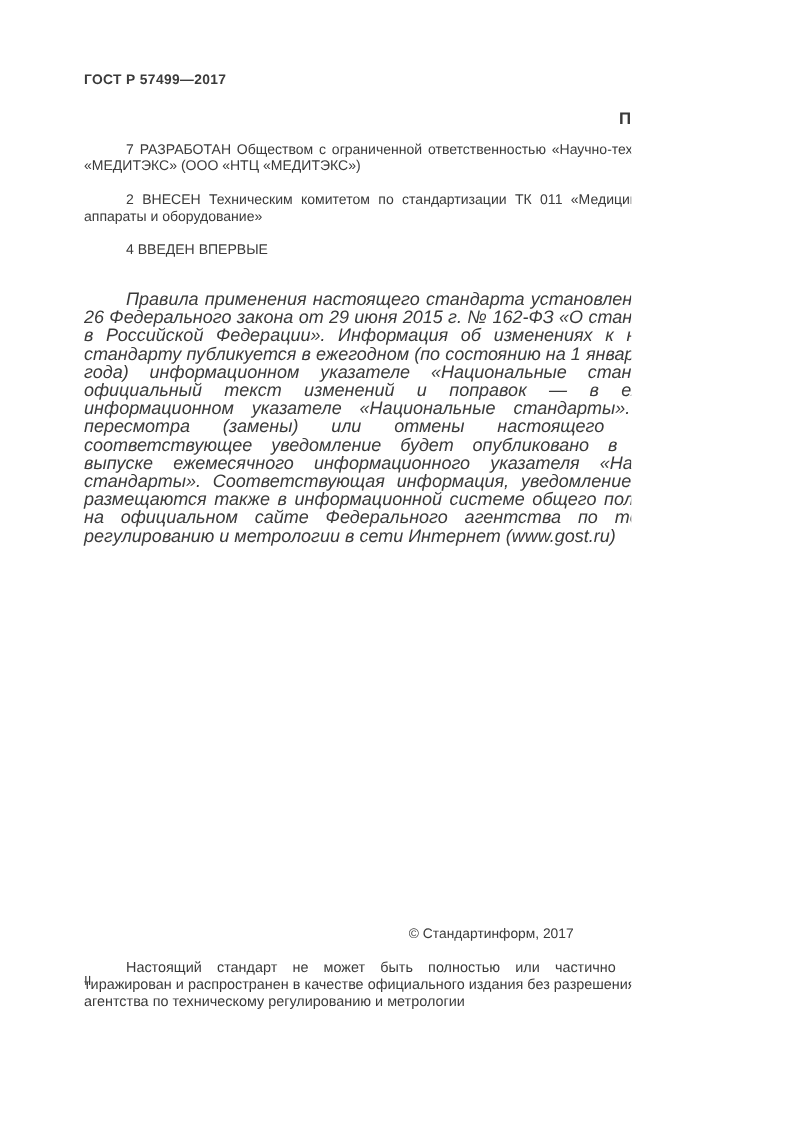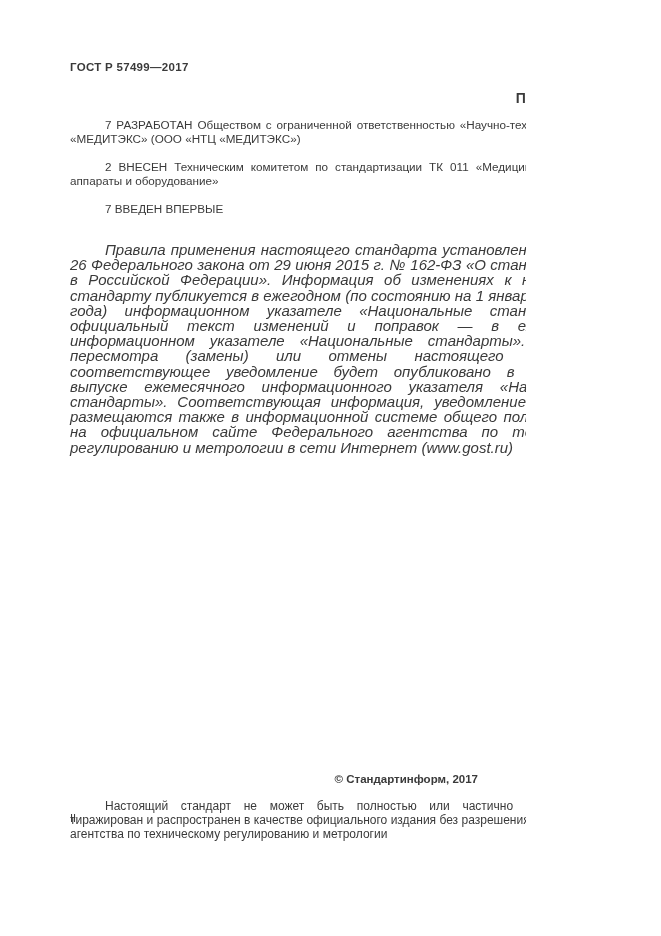--- a/index.html
+++ b/index.html
@@ -60,21 +60,20 @@
     text-align: justify;
     text-indent: 35px;
   }
   .copyright {
     position: absolute;
     right: 48px;
     top: 773px;
     font-size: 11.5px;
     text-align: center;
     white-space: nowrap;
-    font-weight: bold;
   }
   .repro-par {
     position: absolute;
     left: 70px;
     top: 799px;
     width: 543px;
     margin: 0;
     font-size: 12px;
     line-height: 14px;
     text-align: justify;
@@ -92,21 +91,21 @@
 
 <div class="page">
 
   <div class="gost-num">ГОСТ Р 57499—2017</div>
 
   <h1 class="title">Предисловие</h1>
 
   <div class="content">
     <p class="body-par">7  РАЗРАБОТАН  Обществом  с  ограниченной  ответственностью  «Научно-технический  центр «МЕДИТЭКС» (ООО «НТЦ «МЕДИТЭКС»)</p>
     <p class="body-par">2  ВНЕСЕН Техническим комитетом по стандартизации ТК 011 «Медицинские приборы, аппараты и оборудование»</p>
-    <p class="body-par">7  ВВЕДЕН ВПЕРВЫЕ</p>
+    <p class="body-par">4  ВВЕДЕН ВПЕРВЫЕ</p>
     <p class="rules-par">Правила применения настоящего стандарта установлены в статье 26 Федерального закона от 29 июня 2015 г. № 162-ФЗ «О стандартизации в Российской Федерации». Информация об изменениях к настоящему стандарту публикуется в ежегодном (по состоянию на 1 января текущего года) информационном указателе «Национальные стандарты», а официальный текст изменений и поправок — в ежемесячном информационном указателе «Национальные стандарты». В случае пересмотра (замены) или отмены настоящего стандарта соответствующее уведомление будет опубликовано в ближайшем выпуске ежемесячного информационного указателя «Национальные стандарты». Соответствующая информация, уведомление и тексты размещаются также в информационной системе общего пользования — на официальном сайте Федерального агентства по техническому регулированию и метрологии в сети Интернет (www.gost.ru)</p>
   </div>
 
   <div class="copyright">© Стандартинформ, 2017</div>
 
   <p class="repro-par">Настоящий стандарт не может быть полностью или частично воспроизведен, тиражирован и распространен в качестве официального издания без разрешения Федерального агентства по техническому регулированию и метрологии</p>
 
   <div class="pagenum">II</div>
 
 </div>

